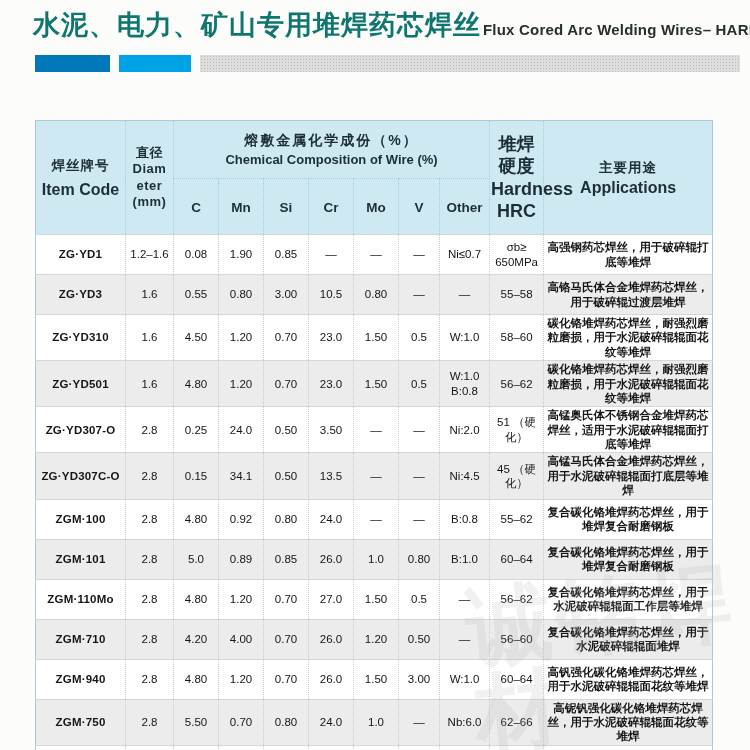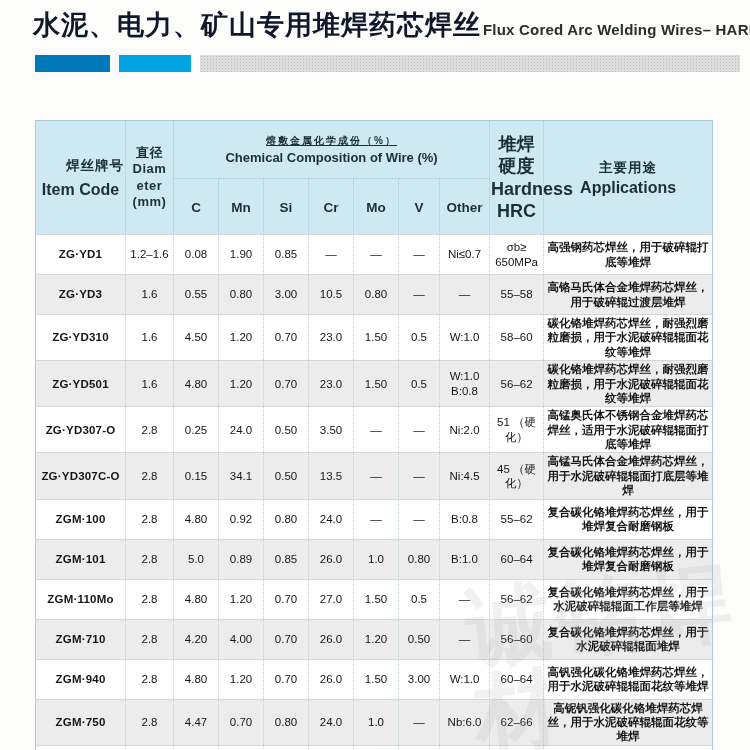--- a/index.html
+++ b/index.html
@@ -11,21 +11,21 @@
     -webkit-font-smoothing:antialiased;
   }
   .page{position:relative;width:750px;height:750px;}
 
   
   .doc-header{
     position:absolute;left:33px;top:10px;width:705px;
     display:flex;align-items:flex-end;gap:2px;
   }
   .title-zh{
-    font-size:27px;font-weight:bold;color:#0f172a;
+    font-size:27px;font-weight:bold;color:#0f766e;
     letter-spacing:1px;line-height:1.15;white-space:nowrap;
   }
   .title-en{
     font-size:15px;font-weight:bold;color:#27302b;
     padding-bottom:3px;white-space:nowrap;letter-spacing:0.2px;
   }
 
   
   .deco-bar{
     position:absolute;left:35px;top:55px;width:705px;height:17px;
@@ -48,25 +48,25 @@
   .spec-table thead th{
     background:#cfe9f2;color:#1c2e37;font-weight:bold;
     border:1px dotted #a5ccdb;vertical-align:middle;text-align:center;
     padding:2px 1px;
   }
   .th-zh{font-size:13.5px;letter-spacing:1px;display:block;}
   .th-en{font-size:16px;display:block;letter-spacing:0;}
   .th-line{font-size:13px;display:block;line-height:1.25;letter-spacing:0.5px;}
   .tier1{height:58px;}
   .tier2{height:56px;}
-  .comp-zh{font-size:10px;letter-spacing:2px;display:block;text-decoration:underline;}
+  .comp-zh{font-size:14px;letter-spacing:2px;display:block;}
   .comp-en{font-size:13px;display:block;margin-top:2px;}
   .el-sym{font-size:13.5px;font-weight:bold;}
   .hd-small .th-line{font-size:18px;letter-spacing:0;}
-  .item-head .th-zh{margin-bottom:6px;text-align:right;}
+  .item-head .th-zh{margin-bottom:6px;}
   .app-head .th-zh{margin-bottom:2px;}
 
   .spec-table tbody td{
     height:37px;
     border-left:1px dotted #c3ced2;
     border-top:1px solid #d3d7d8;
     font-size:11.5px;color:#151515;
     text-align:center;vertical-align:middle;
     padding:1px 2px;line-height:1.25;
     background:#ffffff;
@@ -296,21 +296,21 @@
       <td>26.0</td>
       <td>1.50</td>
       <td>3.00</td>
       <td>W:1.0</td>
       <td class="c-hrc">60–64</td>
       <td class="c-app">高钒强化碳化铬堆焊药芯焊丝，用于水泥破碎辊辊面花纹等堆焊</td>
     </tr>
         <tr class="alt">
       <td class="c-code">ZGM·750</td>
       <td>2.8</td>
-      <td>4.47</td>
+      <td>5.50</td>
       <td>0.70</td>
       <td>0.80</td>
       <td>24.0</td>
       <td>1.0</td>
       <td>—</td>
       <td>Nb:6.0</td>
       <td class="c-hrc">62–66</td>
       <td class="c-app">高铌钒强化碳化铬堆焊药芯焊丝，用于水泥破碎辊辊面花纹等堆焊</td>
     </tr>
         <tr>

